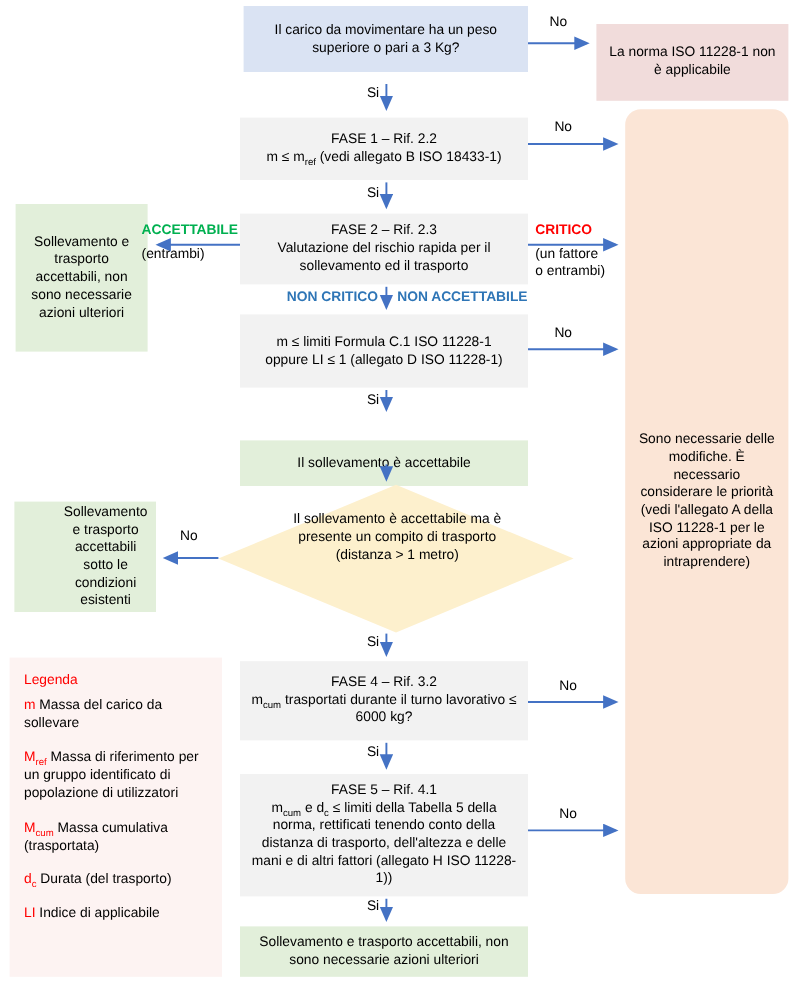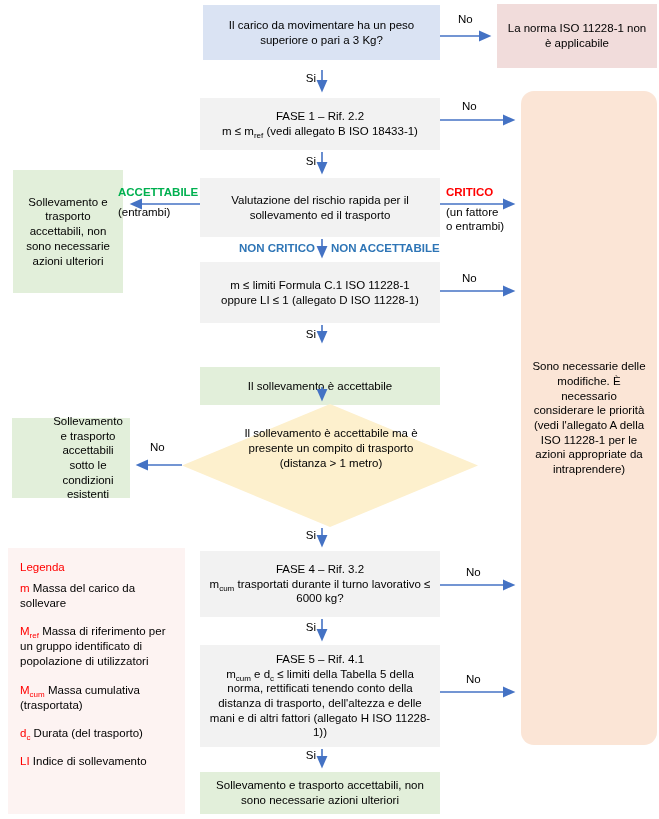--- a/index.html
+++ b/index.html
@@ -6,21 +6,21 @@
   .canvas{
     position:relative;width:659px;height:819px;background:#ffffff;
     font-family:"Liberation Sans",sans-serif;font-size:11.5px;color:#000;
     overflow:hidden;
   }
   .box{
     position:absolute;display:flex;align-items:center;justify-content:center;
     text-align:center;line-height:1.28;padding:2px 8px;box-sizing:border-box;
   }
   .blue{background:#dae3f3;}
-  .pink{background:#f1dcdb;}
+  .pink{background:#f1dcdb;margin-top:16px;}
   .gray{background:#f2f2f2;}
   .green{background:#e2efda;}
   .orange{background:#fbe5d6;border-radius:13px;}
   .legendbox{background:#fdf3f2;align-items:flex-start;justify-content:flex-start;text-align:left;padding:10px 12px;}
   .svglayer{position:absolute;left:0;top:0;pointer-events:none;}
   .lbl{position:absolute;line-height:1.15;white-space:nowrap;}
   .lbl-plain{color:#000;}
   .lbl-green{color:#00b050;font-weight:bold;}
   .lbl-red{color:#ff0000;font-weight:bold;}
   .lbl-blue{color:#2e75b6;font-weight:bold;}
@@ -50,40 +50,41 @@
 
   <div class="box gray" style="left:200px;top:98px;width:240px;height:52px;">
     <div>
       <span class="fase-title">FASE 1 – Rif. 2.2</span>
       <span><span>m ≤ m</span><sub>ref</sub><span> (vedi allegato B ISO 18433-1)</span></span>
     </div>
   </div>
 
   <div class="box gray" style="left:200px;top:178px;width:240px;height:59px;">
     <div>
+      <span class="fase-title">FASE 2 – Rif. 2.3</span>
       <span>Valutazione del rischio rapida per il sollevamento ed il trasporto</span>
     </div>
   </div>
 
   <div class="box gray" style="left:200px;top:262px;width:240px;height:61px;">
     <div>
       <span class="fase-title">m ≤ limiti Formula C.1 ISO 11228-1</span>
       <span class="fase-title">oppure LI ≤ 1 (allegato D ISO 11228-1)</span>
     </div>
   </div>
 
   <div class="box green" style="left:200px;top:347px;width:240px;height:38px;margin-top:20px;">
     <span>Il sollevamento è accettabile</span>
   </div>
 
   <div class="box green" style="left:13px;top:170px;width:110px;height:123px;">
     <span>Sollevamento e trasporto accettabili, non sono necessarie azioni ulteriori</span>
   </div>
 
-  <div class="box green" style="left:12px;top:418px;width:118px;height:80px;padding-left:42px;">
+  <div class="box green" style="left:12px;top:418px;width:118px;height:92px;padding-left:42px;">
     <span>Sollevamento e trasporto accettabili sotto le condizioni esistenti</span>
   </div>
 
   <div class="box gray" style="left:200px;top:551px;width:240px;height:66px;">
     <div>
       <span class="fase-title">FASE 4 – Rif. 3.2</span>
       <span><span>m</span><sub>cum</sub><span> trasportati durante il turno lavorativo ≤ 6000 kg?</span></span>
     </div>
   </div>
 
@@ -102,21 +103,21 @@
     <span>Sono necessarie delle modifiche. È necessario considerare le priorità (vedi l'allegato A della ISO 11228-1 per le azioni appropriate da intraprendere)</span>
   </div>
 
   <div class="box legendbox" style="left:8px;top:548px;width:177px;height:266px;">
     <div>
       <p class="legend-title">Legenda</p>
       <p class="legend-item"><span class="legend-term"><span>m</span><sub></sub></span><span> Massa del carico da sollevare</span></p>
       <p class="legend-item"><span class="legend-term"><span>M</span><sub>ref</sub></span><span> Massa di riferimento per un gruppo identificato di popolazione di utilizzatori</span></p>
       <p class="legend-item"><span class="legend-term"><span>M</span><sub>cum</sub></span><span> Massa cumulativa (trasportata)</span></p>
       <p class="legend-item"><span class="legend-term"><span>d</span><sub>c</sub></span><span> Durata (del trasporto)</span></p>
-      <p class="legend-item"><span class="legend-term"><span>LI</span><sub></sub></span><span> Indice di sollevamento</span></p>
+      <p class="legend-item"><span class="legend-term"><span>LI</span><sub></sub></span><span> Indice di applicabile</span></p>
     </div>
   </div>
 
   <svg class="svglayer" width="659" height="819" viewBox="0 0 659 819">
     <defs>
       <marker id="arr" markerWidth="9" markerHeight="8" refX="6.5" refY="3.5" orient="auto">
         <path d="M0,0 L8,3.5 L0,7 z" fill="#4472c4"></path>
       </marker>
     </defs>
     <polygon points="330,404 478,465.5 330,527 182,465.5" fill="#fdf0cd"></polygon>

